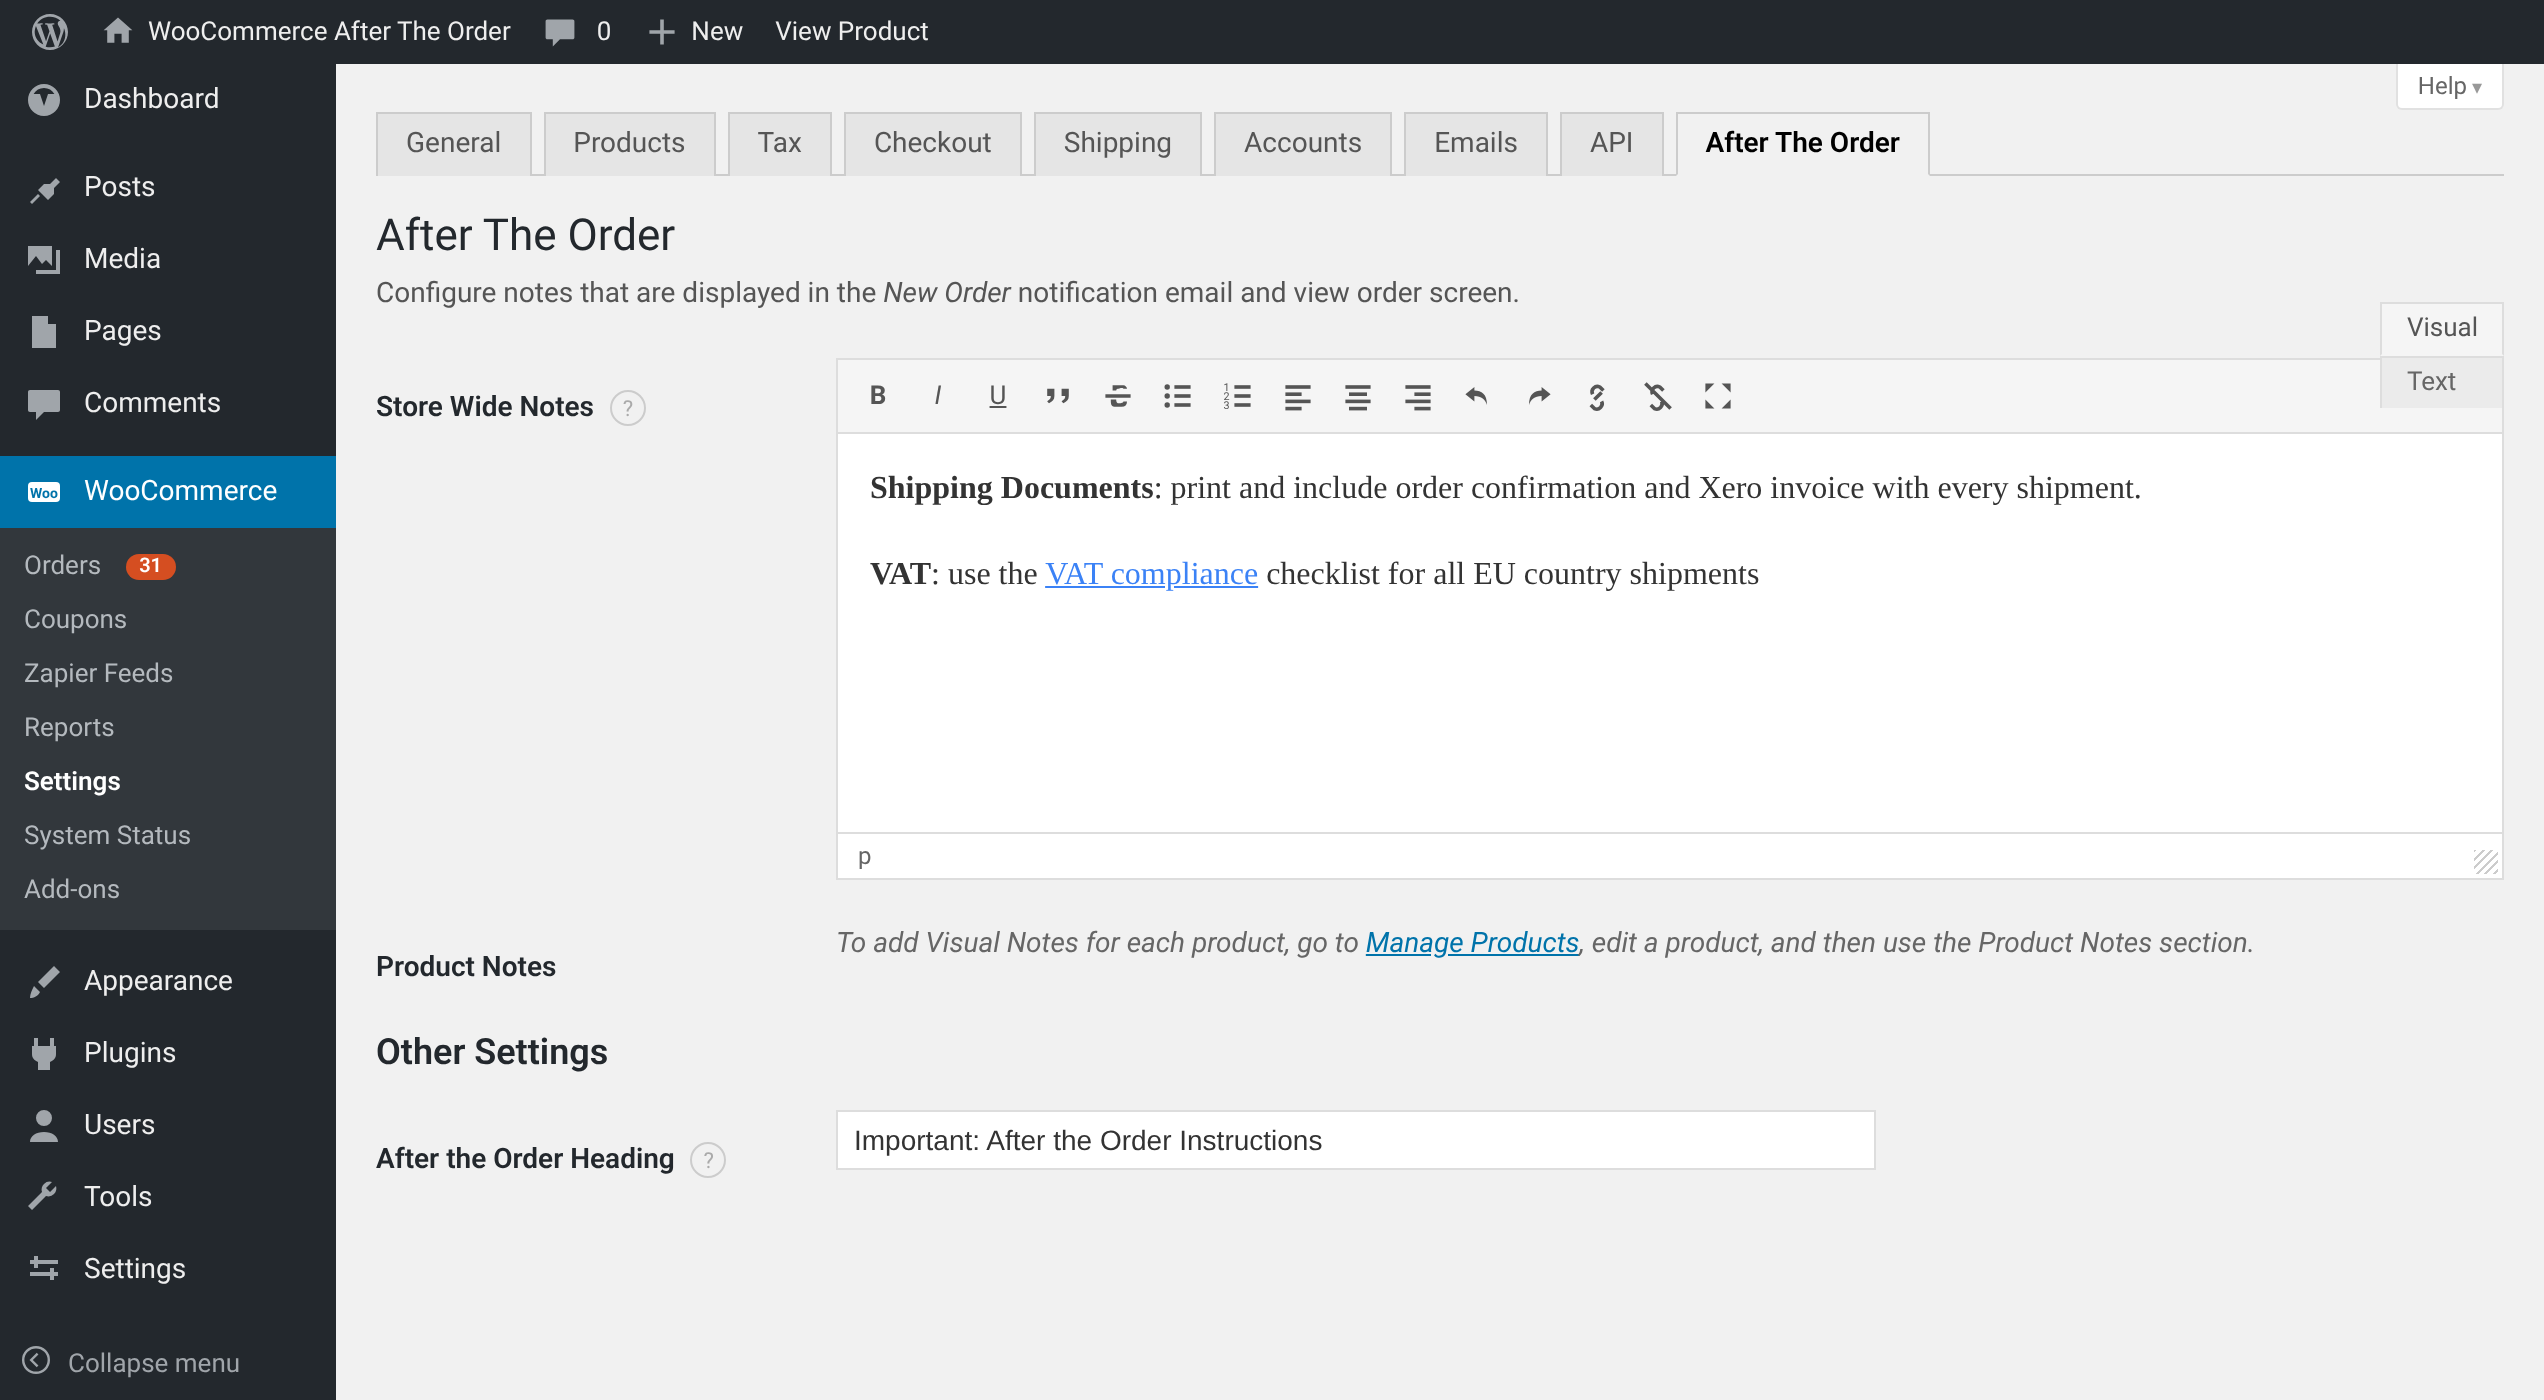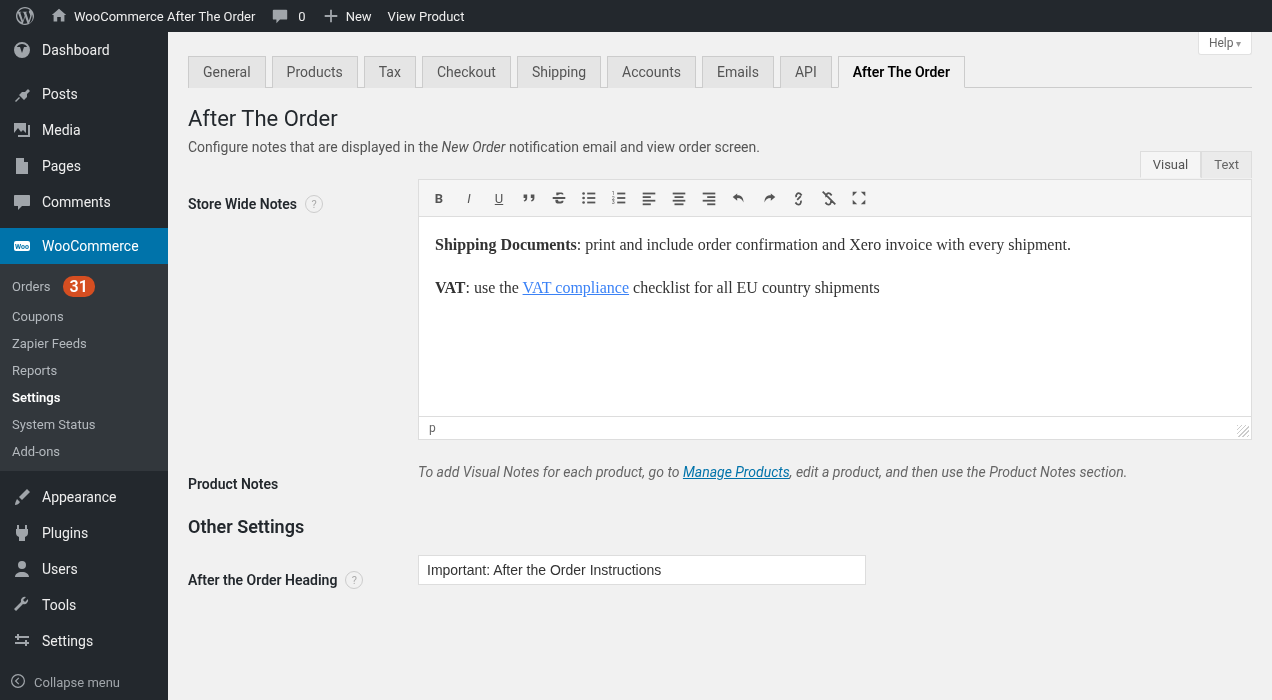--- a/index.html
+++ b/index.html
@@ -20,21 +20,21 @@
 .sidebar { width: 168px; background: #23282d; color: #eee; display: flex; flex-direction: column; font-size: 14px; }
 .menu-item { display: flex; align-items: center; padding: 8px 12px; color: #eee; cursor: pointer; gap: 10px; position: relative; }
 .menu-item .micon { width: 20px; height: 20px; display: inline-flex; align-items: center; justify-content: flex-end; }
 .menu-item .micon svg { width: 20px; height: 20px; fill: #a0a5aa; }
 .menu-item.current { background: #0073aa; color: #fff; }
 .menu-item.current .micon svg { fill: #fff; }
 .menu-item.current .arrow { position: absolute; right: -8px; top: 50%; transform: translateY(-50%); width: 0; height: 0; border-top: 8px solid transparent; border-bottom: 8px solid transparent; border-right: 8px solid #f1f1f1; }
 .submenu { background: #32373c; padding: 6px 0; }
 .submenu-item { display: flex; align-items: center; padding: 6px 12px; font-size: 13px; color: #b4b9be; cursor: pointer; gap: 8px; }
 .submenu-item.active { color: #fff; font-weight: 600; }
-.badge { background: #d54e21; color: #fff; border-radius: 10px; font-size: 16px; padding: 1px 7px; margin-left: 4px; font-weight: 600; }
+.badge { background: #d54e21; color: #fff; border-radius: 10px; font-size: 10px; padding: 1px 7px; margin-left: 4px; font-weight: 600; }
 .collapse { display: flex; align-items: center; padding: 8px 10px; color: #a0a5aa; cursor: pointer; gap: 8px; font-size: 13px; margin-top: auto; }
 .collapse .cicon svg { width: 16px; height: 16px; fill: #a0a5aa; }
 
 
 .content { flex: 1; background: #f1f1f1; padding: 10px 20px 20px 20px; overflow: auto; position: relative; }
 .help-btn { position: absolute; top: 0; right: 20px; background: #fff; border: 1px solid #e1e1e1; border-top: none; padding: 4px 10px; font-size: 12px; color: #666; cursor: pointer; border-radius: 0 0 3px 3px; }
 .help-btn::after { content: " ▾"; font-size: 10px; color: #999; }
 
 .tabs { display: flex; flex-wrap: wrap; gap: 6px; margin-top: 14px; border-bottom: 1px solid #ccc; }
 .tab { background: #e5e5e5; border: 1px solid #ccc; border-bottom: none; padding: 7px 14px; font-size: 14px; color: #555; cursor: pointer; margin-bottom: -1px; }
@@ -44,38 +44,38 @@
 .subtitle { font-size: 14px; color: #555; margin-bottom: 24px; }
 .subtitle em { font-style: italic; }
 
 .form-row { display: flex; align-items: flex-start; margin-bottom: 20px; gap: 20px; }
 .form-label-col { width: 210px; padding-top: 4px; display: flex; align-items: center; gap: 8px; font-size: 14px; font-weight: 600; color: #23282d; margin-top: 12px; }
 .help-icon { width: 18px; height: 18px; border: 1px solid #ccc; border-radius: 50%; display: inline-flex; align-items: center; justify-content: center; font-size: 11px; color: #aaa; cursor: help; font-weight: normal; }
 .form-field-col { flex: 1; }
 
 
 .editor-wrap { position: relative; }
-.editor-tabs { position: absolute; top: -28px; right: 0; display: flex; }
+.editor-tabs { position: absolute; top: -28px; right: 0; display: flex; flex-direction: column; }
 .editor-tab { background: #ebebeb; border: 1px solid #ddd; border-bottom: none; padding: 5px 12px; font-size: 13px; color: #666; cursor: pointer; }
 .editor-tab.active { background: #f5f5f5; color: #555; border-bottom: 1px solid #f5f5f5; position: relative; z-index: 2; }
 .editor-toolbar { background: #f5f5f5; border: 1px solid #ddd; padding: 4px 6px; display: flex; gap: 2px; align-items: center; }
 .tb-btn { width: 28px; height: 28px; display: inline-flex; align-items: center; justify-content: center; cursor: pointer; border-radius: 2px; color: #555; }
 .tb-btn svg { width: 18px; height: 18px; fill: #555; }
 .editor-body { background: #fff; border: 1px solid #ddd; border-top: none; padding: 14px 16px; min-height: 200px; font-family: Georgia, serif; font-size: 16px; line-height: 1.7; color: #333; }
 .editor-body b { font-weight: bold; }
 .editor-body a { color: #3b82f6; text-decoration: underline; }
 .editor-status { background: #fff; border: 1px solid #ddd; border-top: none; padding: 4px 10px; font-size: 12px; color: #666; position: relative; }
 .editor-status .resize { position: absolute; right: 2px; bottom: 2px; width: 12px; height: 12px; background: repeating-linear-gradient(135deg, #ccc, #ccc 1px, transparent 1px, transparent 3px); cursor: nwse-resize; }
 
 .product-notes-text { font-style: italic; color: #666; font-size: 14px; padding-top: 4px; }
 .product-notes-text a { color: #0073aa; text-decoration: underline; font-style: italic; }
 
 h3.section-title { font-size: 18px; font-weight: 600; color: #23282d; margin: 24px 0 18px; }
 
-.text-input { width: 448px; padding: 6px 8px; font-size: 14px; border: 1px solid #ddd; background: #fff; color: #333; }
+.text-input { width: 520px; padding: 6px 8px; font-size: 14px; border: 1px solid #ddd; background: #fff; color: #333; }
 </style>
 </head>
 <body>
 
 <div id="app">
 
   <div class="adminbar">
     <a class="adminbar-item">
       <span class="adminbar-icon">
         <svg viewBox="0 0 20 20">

